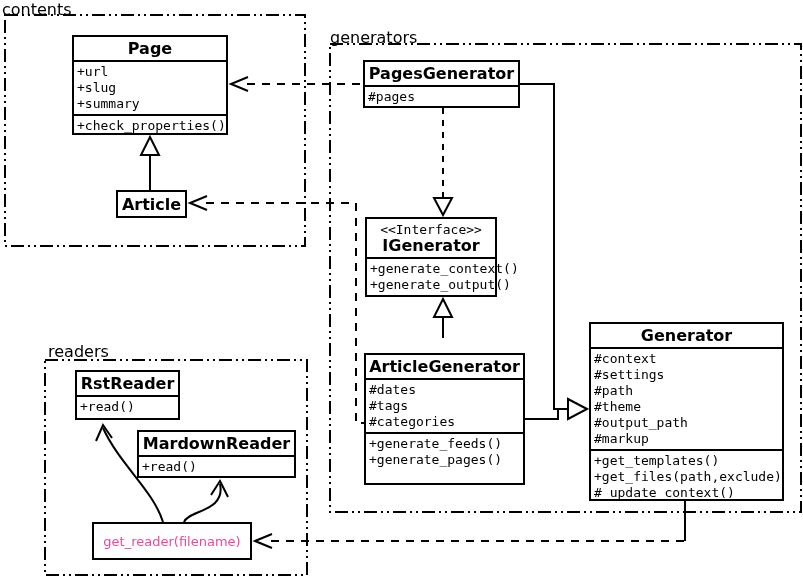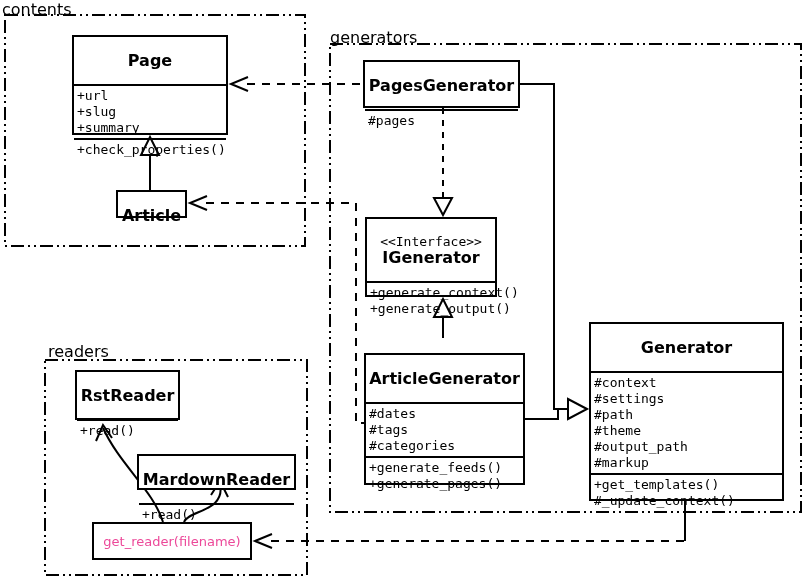--- a/index.html
+++ b/index.html
@@ -11,21 +11,21 @@
   .pkg-label{
     position:absolute;font:16px "DejaVu Sans", sans-serif;color:#000;
     white-space:nowrap;line-height:18px;
   }
   .uml-box{
     position:absolute;box-sizing:border-box;border:2px solid #000;background:#fff;
     display:flex;flex-direction:column;color:#000;
   }
   .uml-title{
     border-bottom:2px solid #000;text-align:center;
-    font:bold 16px "DejaVu Sans", sans-serif;line-height:17px;padding:15px 2px;
+    font:bold 16px "DejaVu Sans", sans-serif;line-height:17px;padding:3px 2px;
     white-space:nowrap;
   }
   .uml-title.only{border-bottom:none;flex:1;display:flex;align-items:center;justify-content:center;border-radius:6px;}
   .uml-stereotype{
     font:13px "DejaVu Sans Mono", monospace;font-weight:normal;line-height:15px;
     display:block;
   }
   .uml-section{
     border-bottom:2px solid #000;
     font:13px "DejaVu Sans Mono", monospace;line-height:16px;
@@ -137,32 +137,33 @@
     <div class="uml-section">
       <div class="uml-member">#context</div>
       <div class="uml-member">#settings</div>
       <div class="uml-member">#path</div>
       <div class="uml-member">#theme</div>
       <div class="uml-member">#output_path</div>
       <div class="uml-member">#markup</div>
     </div>
     <div class="uml-section">
       <div class="uml-member">+get_templates()</div>
+      <div class="uml-member">+get_files(path,exclude)</div>
       <div class="uml-member">#_update_context()</div>
     </div>
   </div>
 
   <div class="uml-box" style="left:75px;top:370px;width:105px;height:50px">
     <div class="uml-title">RstReader</div>
     <div class="uml-section">
       <div class="uml-member">+read()</div>
     </div>
   </div>
 
-  <div class="uml-box" style="left:137px;top:454px;width:159px;height:36px">
+  <div class="uml-box" style="left:137px;top:430px;width:159px;height:48px">
     <div class="uml-title">MardownReader</div>
     <div class="uml-section">
       <div class="uml-member">+read()</div>
     </div>
   </div>
 
   <div class="plain-box" style="left:92px;top:522px;width:160px;height:38px">
     <span>get_reader(filename)</span>
   </div>
 

